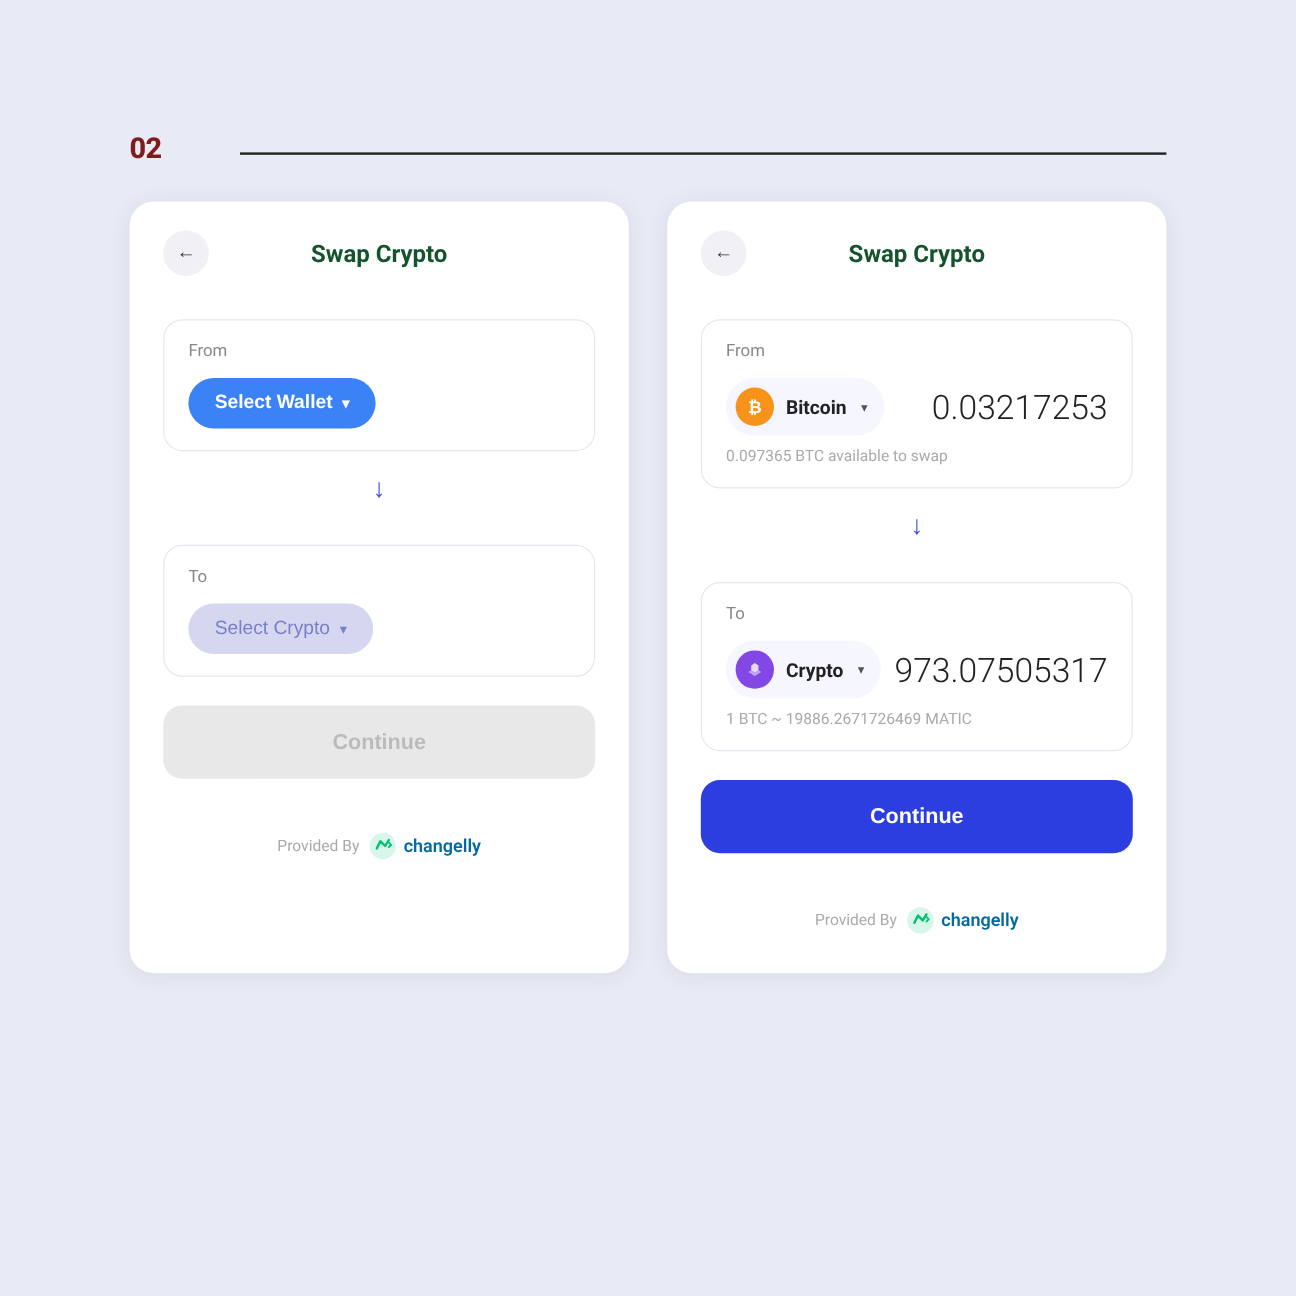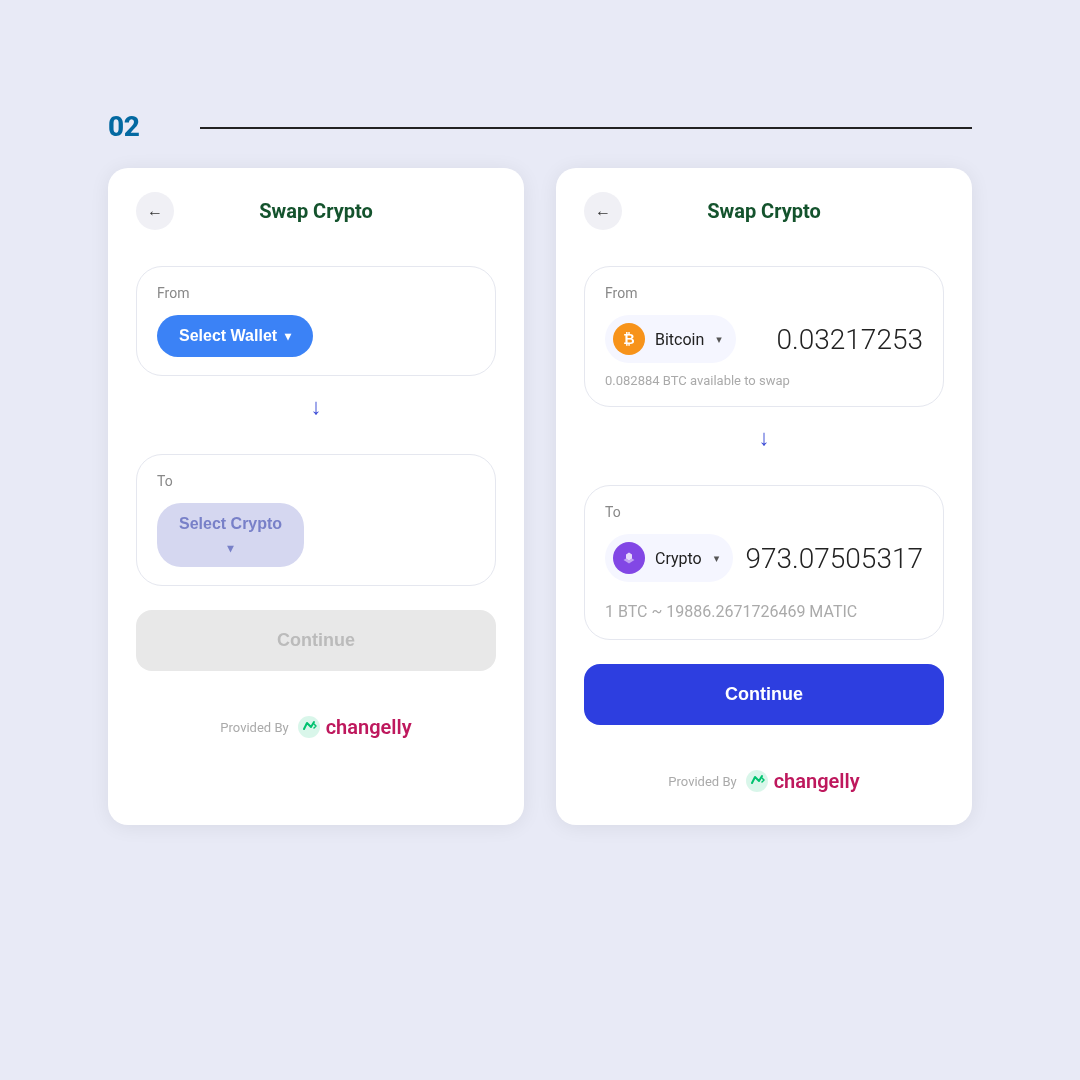--- a/index.html
+++ b/index.html
@@ -8,23 +8,23 @@
       height: 1080px;
       background-color: #e8eaf6;
       font-family: -apple-system, BlinkMacSystemFont, 'Segoe UI', Roboto, sans-serif;
       position: relative;
       overflow: hidden;
     }
     .page-number {
       position: absolute;
       top: 110px;
       left: 108px;
-      font-size: 28px;
+      font-size: 24px;
       font-weight: 800;
-      color: #0369a1;
+      color: #7f1d1d;
       letter-spacing: -0.5px;
     }
     .divider-line {
       position: absolute;
       top: 127px;
       left: 200px;
       right: 108px;
       height: 1.5px;
       background-color: #222;
     }
@@ -73,21 +73,21 @@
       font-size: 20px;
       font-weight: 700;
       color: #14532d;
       white-space: nowrap;
     }
     .card-body {
       padding: 0 28px;
     }
     .section-box {
       border: 1.5px solid #e5e7ef;
-      border-radius: 26px;
+      border-radius: 16px;
       padding: 18px 20px;
       margin-top: 16px;
     }
     .section-label {
       font-size: 14px;
       color: #888;
       margin-bottom: 14px;
     }
     .select-wallet-btn {
       background: #3b82f6;
@@ -114,26 +114,25 @@
       color: #3d4dd6;
       font-size: 22px;
     }
     .select-crypto-btn {
       background: #d5d7f0;
       color: #7880c8;
       border: none;
       border-radius: 24px;
       padding: 12px 22px;
       font-size: 16px;
-      font-weight: 700;
+      font-weight: 400;
       cursor: pointer;
       display: flex;
       align-items: center;
       gap: 8px;
-      flex-direction: column;
     }
     .continue-btn-disabled {
       width: 100%;
       background: #e8e8e8;
       color: #bbb;
       border: none;
       border-radius: 16px;
       padding: 20px;
       font-size: 18px;
       font-weight: 600;
@@ -158,23 +157,23 @@
       justify-content: center;
       gap: 8px;
       margin-top: 44px;
       color: #aaa;
       font-size: 13px;
     }
     .changelly-logo {
       display: flex;
       align-items: center;
       gap: 5px;
-      font-size: 20px;
+      font-size: 15px;
       font-weight: 600;
-      color: #be185d;
+      color: #0369a1;
     }
     .changelly-icon {
       width: 24px;
       height: 24px;
     }
     
     .crypto-row {
       display: flex;
       align-items: center;
       justify-content: space-between;
@@ -207,42 +206,42 @@
       background: #8247e5;
       display: flex;
       align-items: center;
       justify-content: center;
       color: white;
       font-size: 10px;
       font-weight: 700;
     }
     .crypto-name {
       font-size: 16px;
-      font-weight: 400;
+      font-weight: 700;
       color: #222;
     }
     .crypto-caret {
       font-size: 11px;
       color: #555;
       margin-left: 2px;
     }
     .amount-value {
       font-size: 28px;
       font-weight: 300;
       color: #222;
     }
     .available-text {
       font-size: 13px;
       color: #aaa;
       margin-top: 10px;
     }
     .conversion-text {
-      font-size: 16px;
+      font-size: 13px;
       color: #aaa;
-      margin-top: 20px;
+      margin-top: 10px;
     }
   </style>
 </head>
 <body>
 
 <div class="page-number">02</div>
 <div class="divider-line"></div>
 
 <div class="cards-container">
 
@@ -301,21 +300,21 @@
       <div class="section-box">
         <div class="section-label">From</div>
         <div class="crypto-row">
           <div class="crypto-selector">
             <div class="btc-icon">₿</div>
             <span class="crypto-name">Bitcoin</span>
             <span class="crypto-caret">▾</span>
           </div>
           <span class="amount-value">0.03217253</span>
         </div>
-        <div class="available-text">0.082884 BTC available to swap</div>
+        <div class="available-text">0.097365 BTC available to swap</div>
       </div>
 
       <div class="arrow-down-container">
         <span class="arrow-down">↓</span>
       </div>
 
       <div class="section-box">
         <div class="section-label">To</div>
         <div class="crypto-row">
           <div class="crypto-selector">

